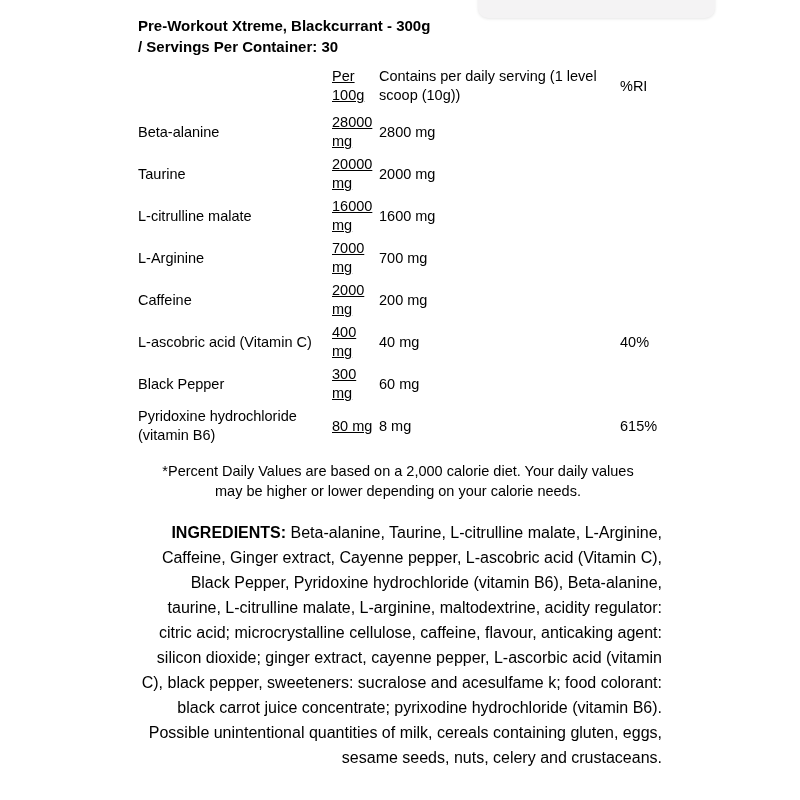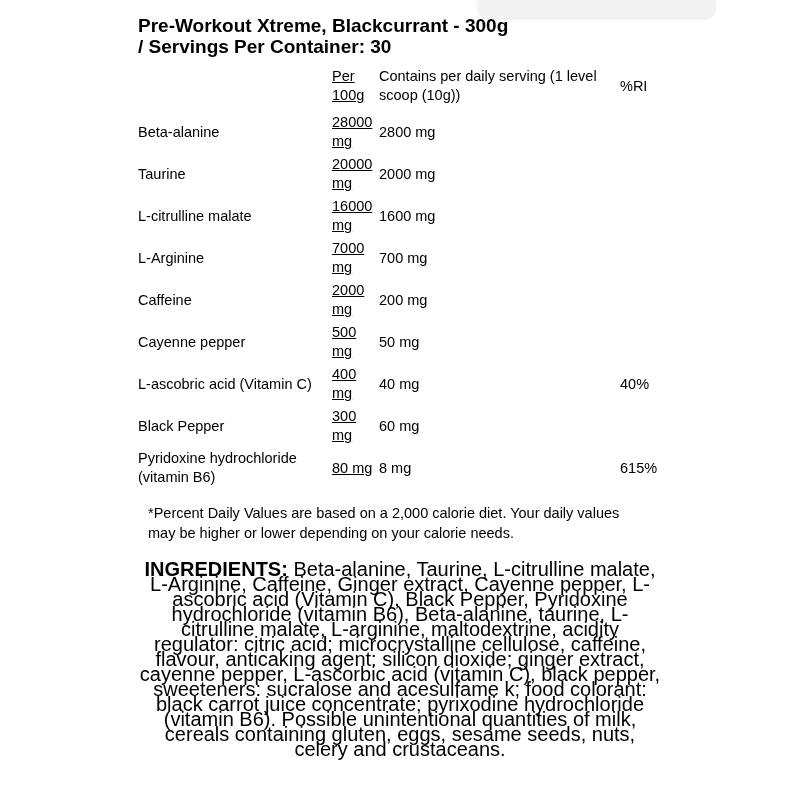--- a/index.html
+++ b/index.html
@@ -31,21 +31,21 @@
 
   
   .content {
     position: absolute;
     left: 138px;
     top: 0;
     width: 540px;
   }
 
   .product-title {
-    font-size: 19px;
+    font-size: 15px;
     font-weight: bold;
     line-height: 21px;
     margin-top: 15px;
     white-space: pre-line;
   }
 
   
   table.nutrition {
     border-collapse: collapse;
     width: 525px;
@@ -81,29 +81,30 @@
   .cell-serving { padding-right: 4px; margin-top: 22px; }
   .cell-ri      { white-space: nowrap; }
 
   
   .footnote {
     font-size: 14.5px;
     line-height: 20px;
     margin-top: 14px;
     margin-left: 10px;
     width: 500px;
+    text-align: center;
   }
 
   
   .ingredients {
-    font-size: 20px;
-    line-height: 15px;
+    font-size: 16px;
+    line-height: 25px;
     margin-top: 19px;
     width: 524px;
-    text-align: center;
+    text-align: right;
   }
   .ingredients-label {
     font-weight: bold;
   }
 </style>
 </head>
 <body>
 
 <div class="top-panel"></div>
 
@@ -152,26 +153,20 @@
         <td class="cell-serving">700 mg</td>
         <td class="cell-ri"></td>
       </tr>
       <tr>
         <td class="cell-name">Caffeine</td>
         <td class="cell-per">2000 mg</td>
         <td class="cell-serving">200 mg</td>
         <td class="cell-ri"></td>
       </tr>
       <tr>
-        <td class="cell-name">Cayenne pepper</td>
-        <td class="cell-per">500 mg</td>
-        <td class="cell-serving">50 mg</td>
-        <td class="cell-ri"></td>
-      </tr>
-      <tr>
         <td class="cell-name">L-ascobric acid (Vitamin C)</td>
         <td class="cell-per">400 mg</td>
         <td class="cell-serving">40 mg</td>
         <td class="cell-ri">40%</td>
       </tr>
       <tr>
         <td class="cell-name">Black Pepper</td>
         <td class="cell-per">300 mg</td>
         <td class="cell-serving">60 mg</td>
         <td class="cell-ri"></td>

